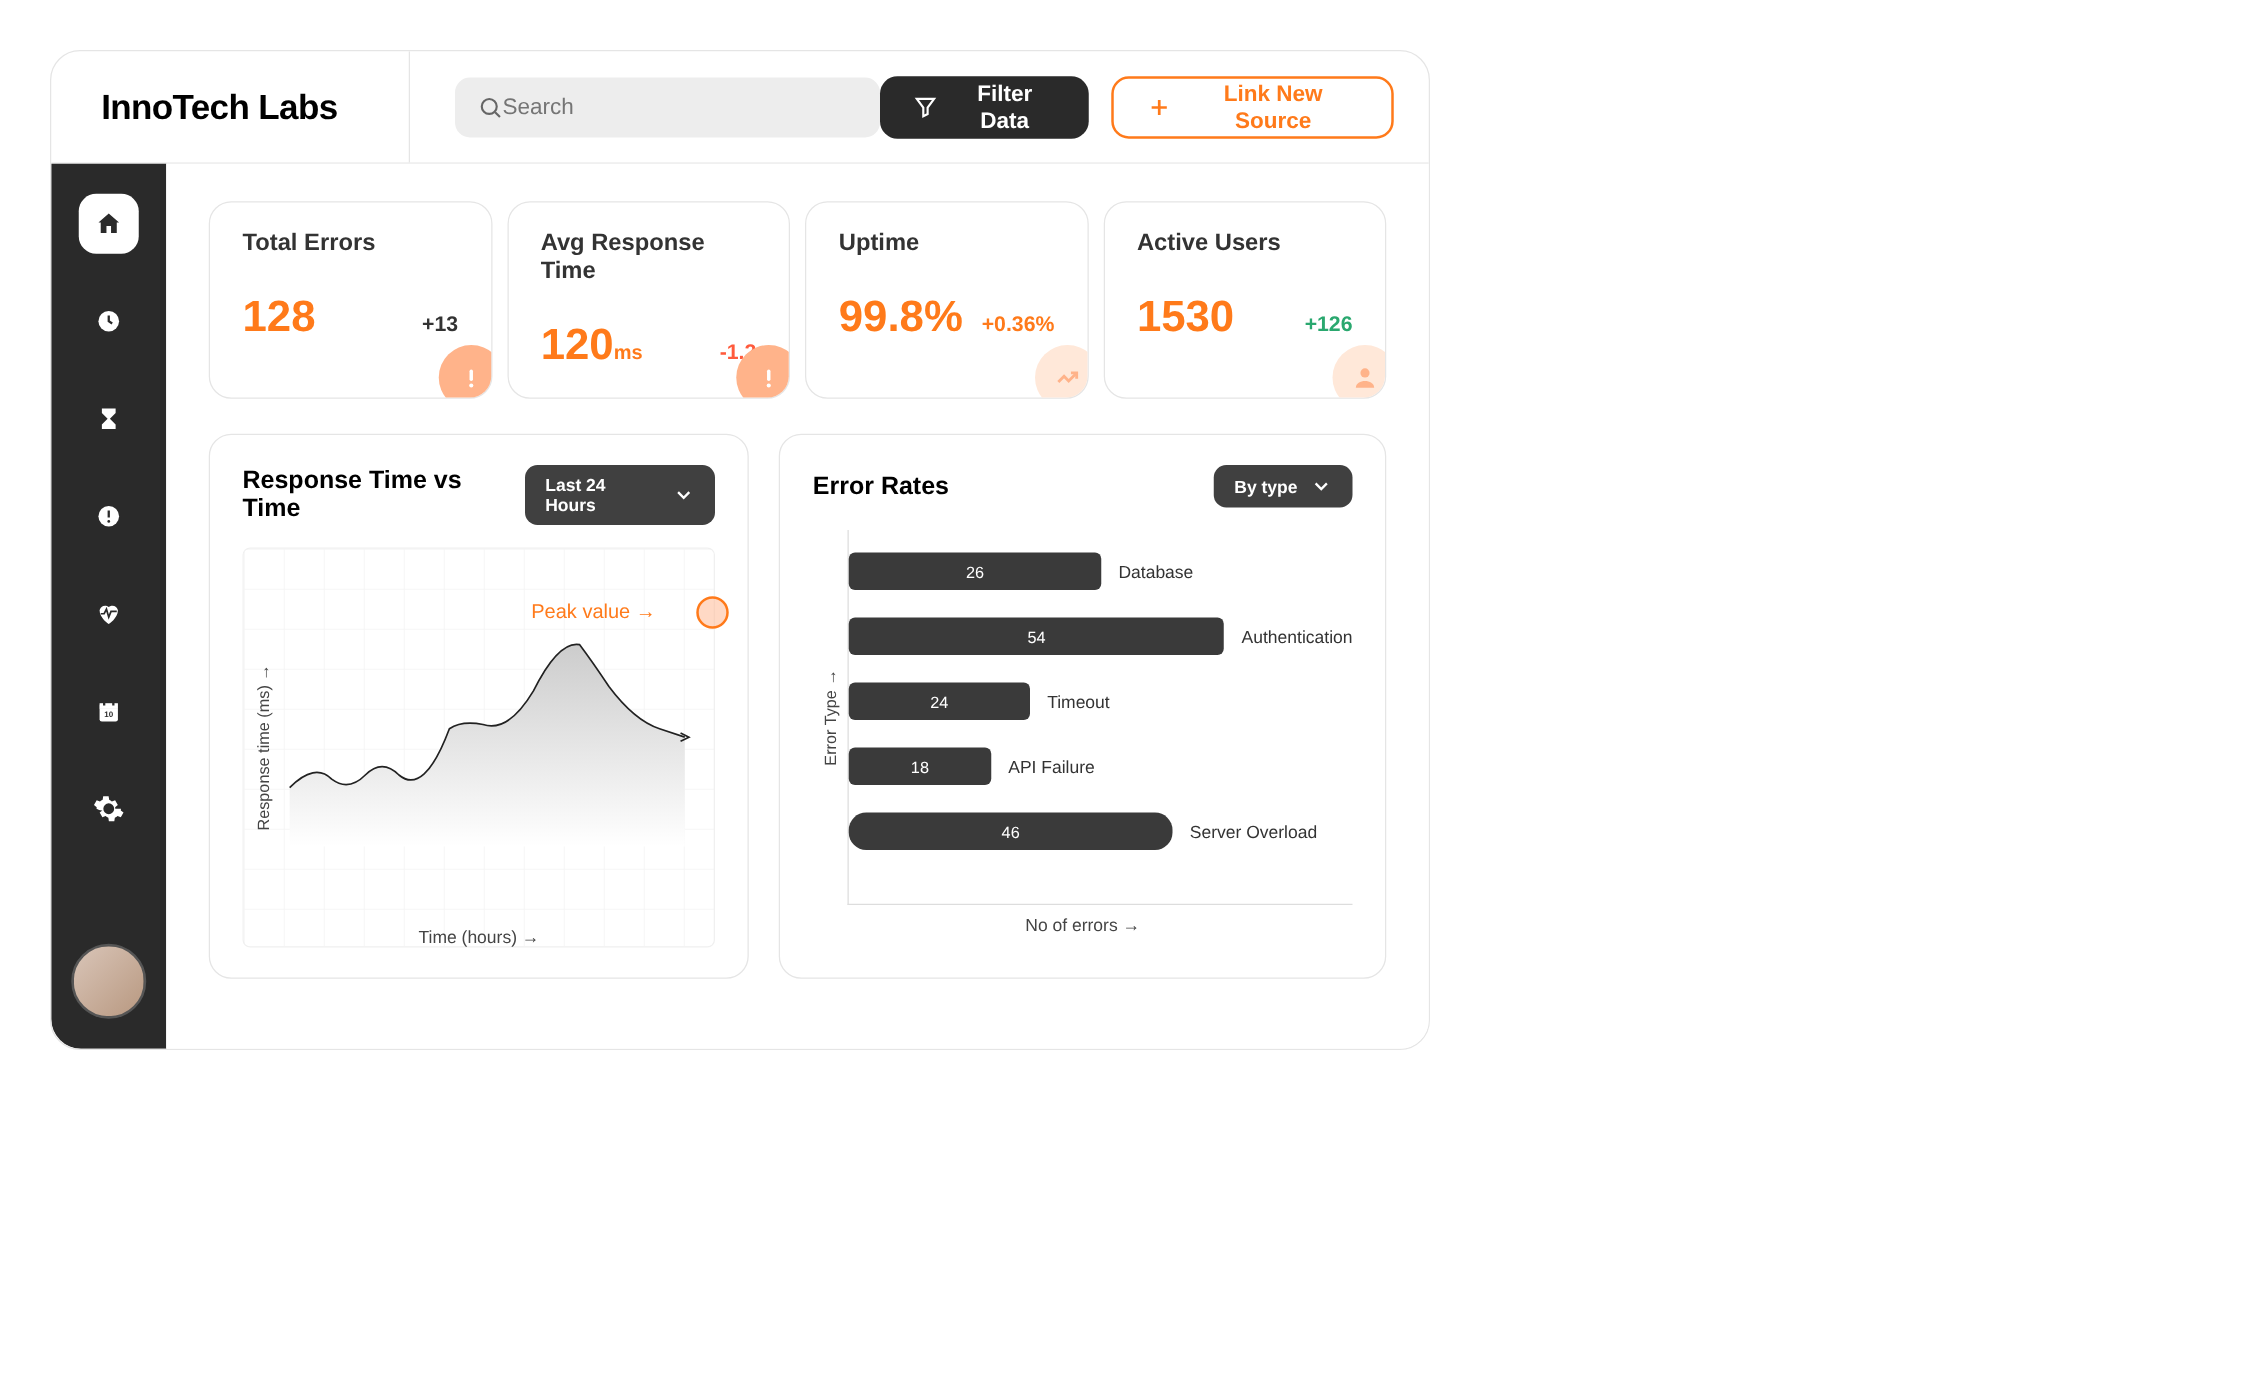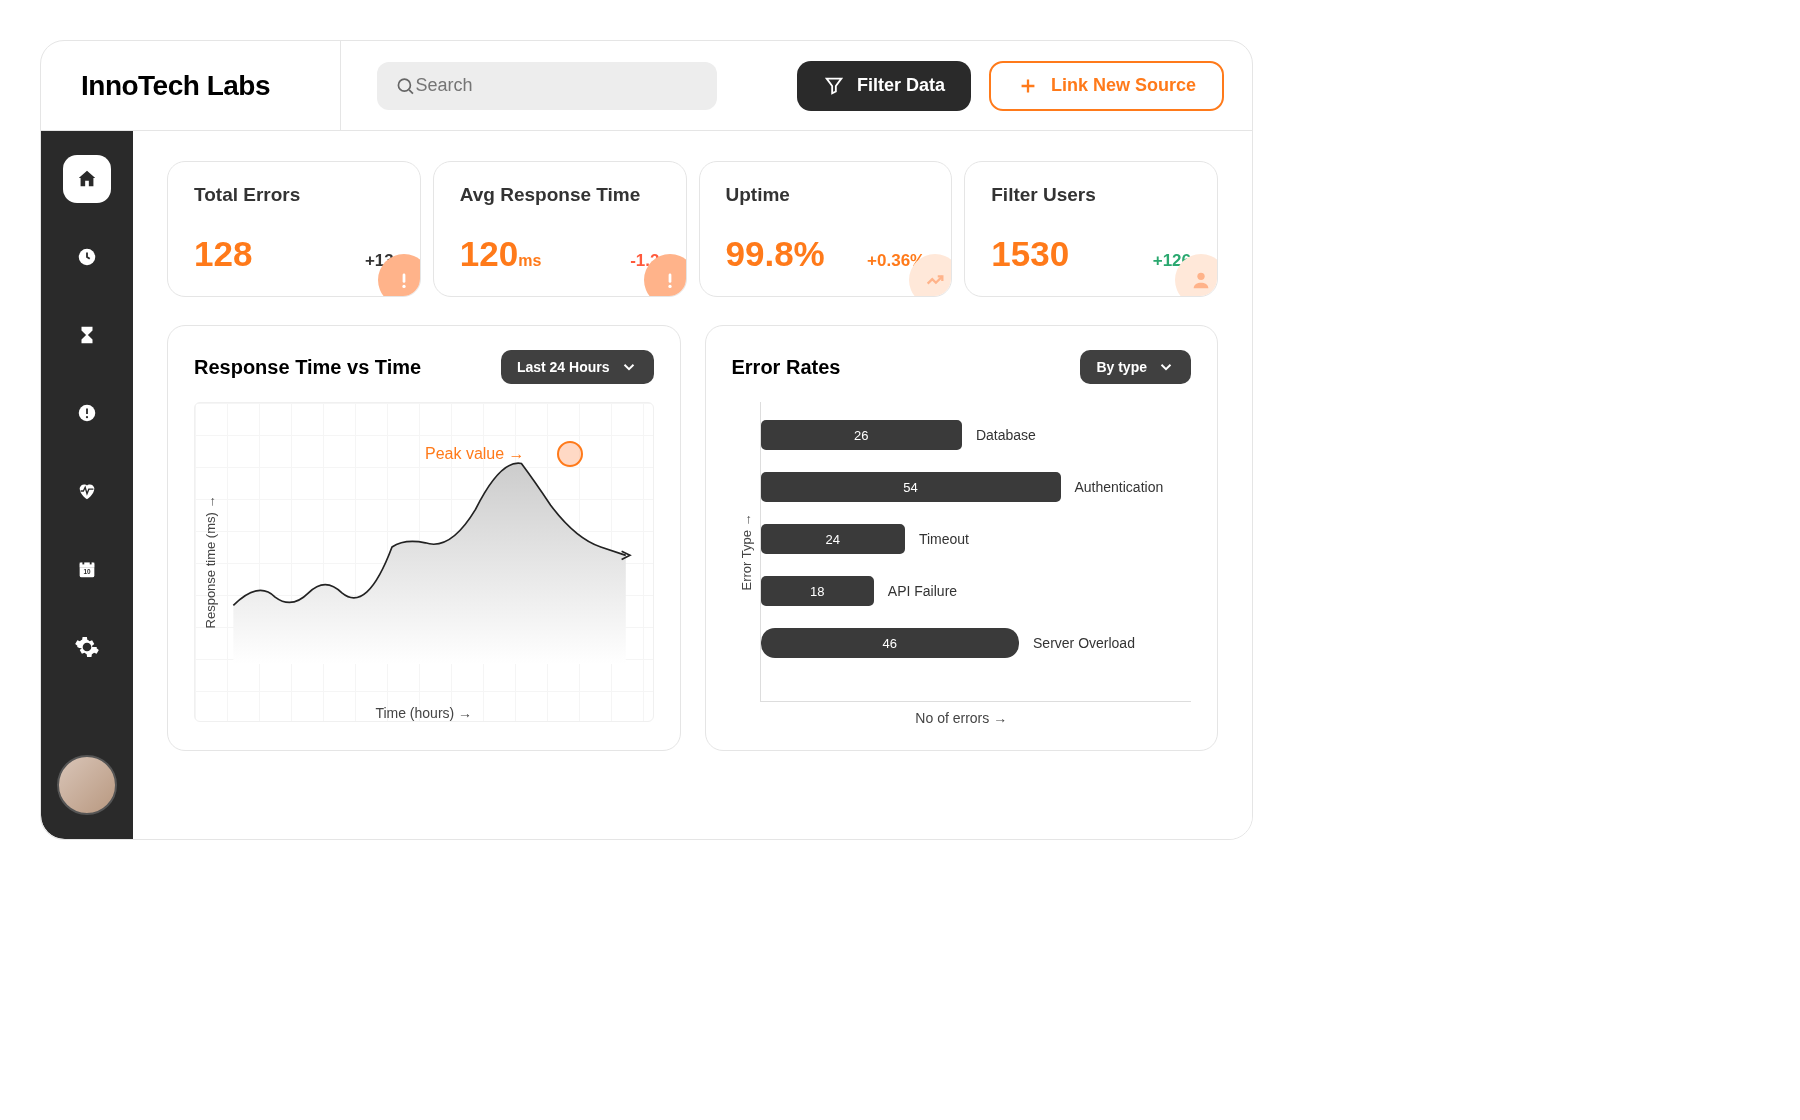--- a/index.html
+++ b/index.html
@@ -1,18 +1,18 @@
 <!DOCTYPE html>
 <html><head>
 <meta charset="utf-8">
 <style>
 * { margin: 0; padding: 0; box-sizing: border-box; font-family: -apple-system, BlinkMacSystemFont, 'Segoe UI', sans-serif; }
 body { background: #fff; padding: 40px; }
 
-.app { width: 1213px; height: 800px; border: 1px solid #e5e5e5; border-radius: 24px; overflow: hidden; display: flex; flex-direction: column; position: relative; }
+.app { width: 1104px; height: 800px; border: 1px solid #e5e5e5; border-radius: 24px; overflow: hidden; display: flex; flex-direction: column; position: relative; }
 
 .header { height: 90px; display: flex; align-items: center; padding: 0 28px 0 0; border-bottom: 1px solid #e5e5e5; }
 .brand-box { width: 300px; height: 100%; display: flex; align-items: center; padding-left: 40px; border-right: 1px solid #e5e5e5; }
 .brand { font-size: 28px; font-weight: 800; letter-spacing: -0.5px; }
 .search { flex: 0 0 340px; margin-left: 36px; height: 48px; background: #ededed; border-radius: 12px; display: flex; align-items: center; padding: 0 18px; }
 .search input { border: none; background: transparent; font-size: 18px; color: #666; outline: none; width: 100%; }
 .header-spacer { flex: 1; }
 .btn { height: 50px; border-radius: 14px; padding: 0 26px; font-size: 18px; font-weight: 600; display: inline-flex; align-items: center; gap: 12px; cursor: pointer; }
 .btn-dark { background: #2a2a2a; color: #fff; border: none; }
 .btn-outline { background: #fff; color: #ff7a1a; border: 2px solid #ff7a1a; margin-left: 18px; }
@@ -180,21 +180,21 @@
             <span class="stat-delta delta-orange">+0.36%</span>
           </div>
           <div class="stat-icon faint">
               <svg class="icon" viewBox="0 0 24 24" fill="none" stroke="#ffb38a" stroke-width="2.5">
                 <path d="M4 16l5-5 4 4 7-7"></path>
                 <path d="M15 8h5v5"></path>
               </svg>
             </div>
         </div>
         <div class="stat">
-          <div class="stat-title">Filter Users</div>
+          <div class="stat-title">Active Users</div>
           <div class="stat-row">
             <span class="stat-value">1530</span>
             <span class="stat-delta delta-green">+126</span>
           </div>
           <div class="stat-icon faint">
               <svg class="icon" viewBox="0 0 24 24" fill="#ffb38a">
                 <circle cx="12" cy="8" r="4"></circle>
                 <path d="M4 21c0-4 4-6 8-6s8 2 8 6"></path>
               </svg>
             </div>

